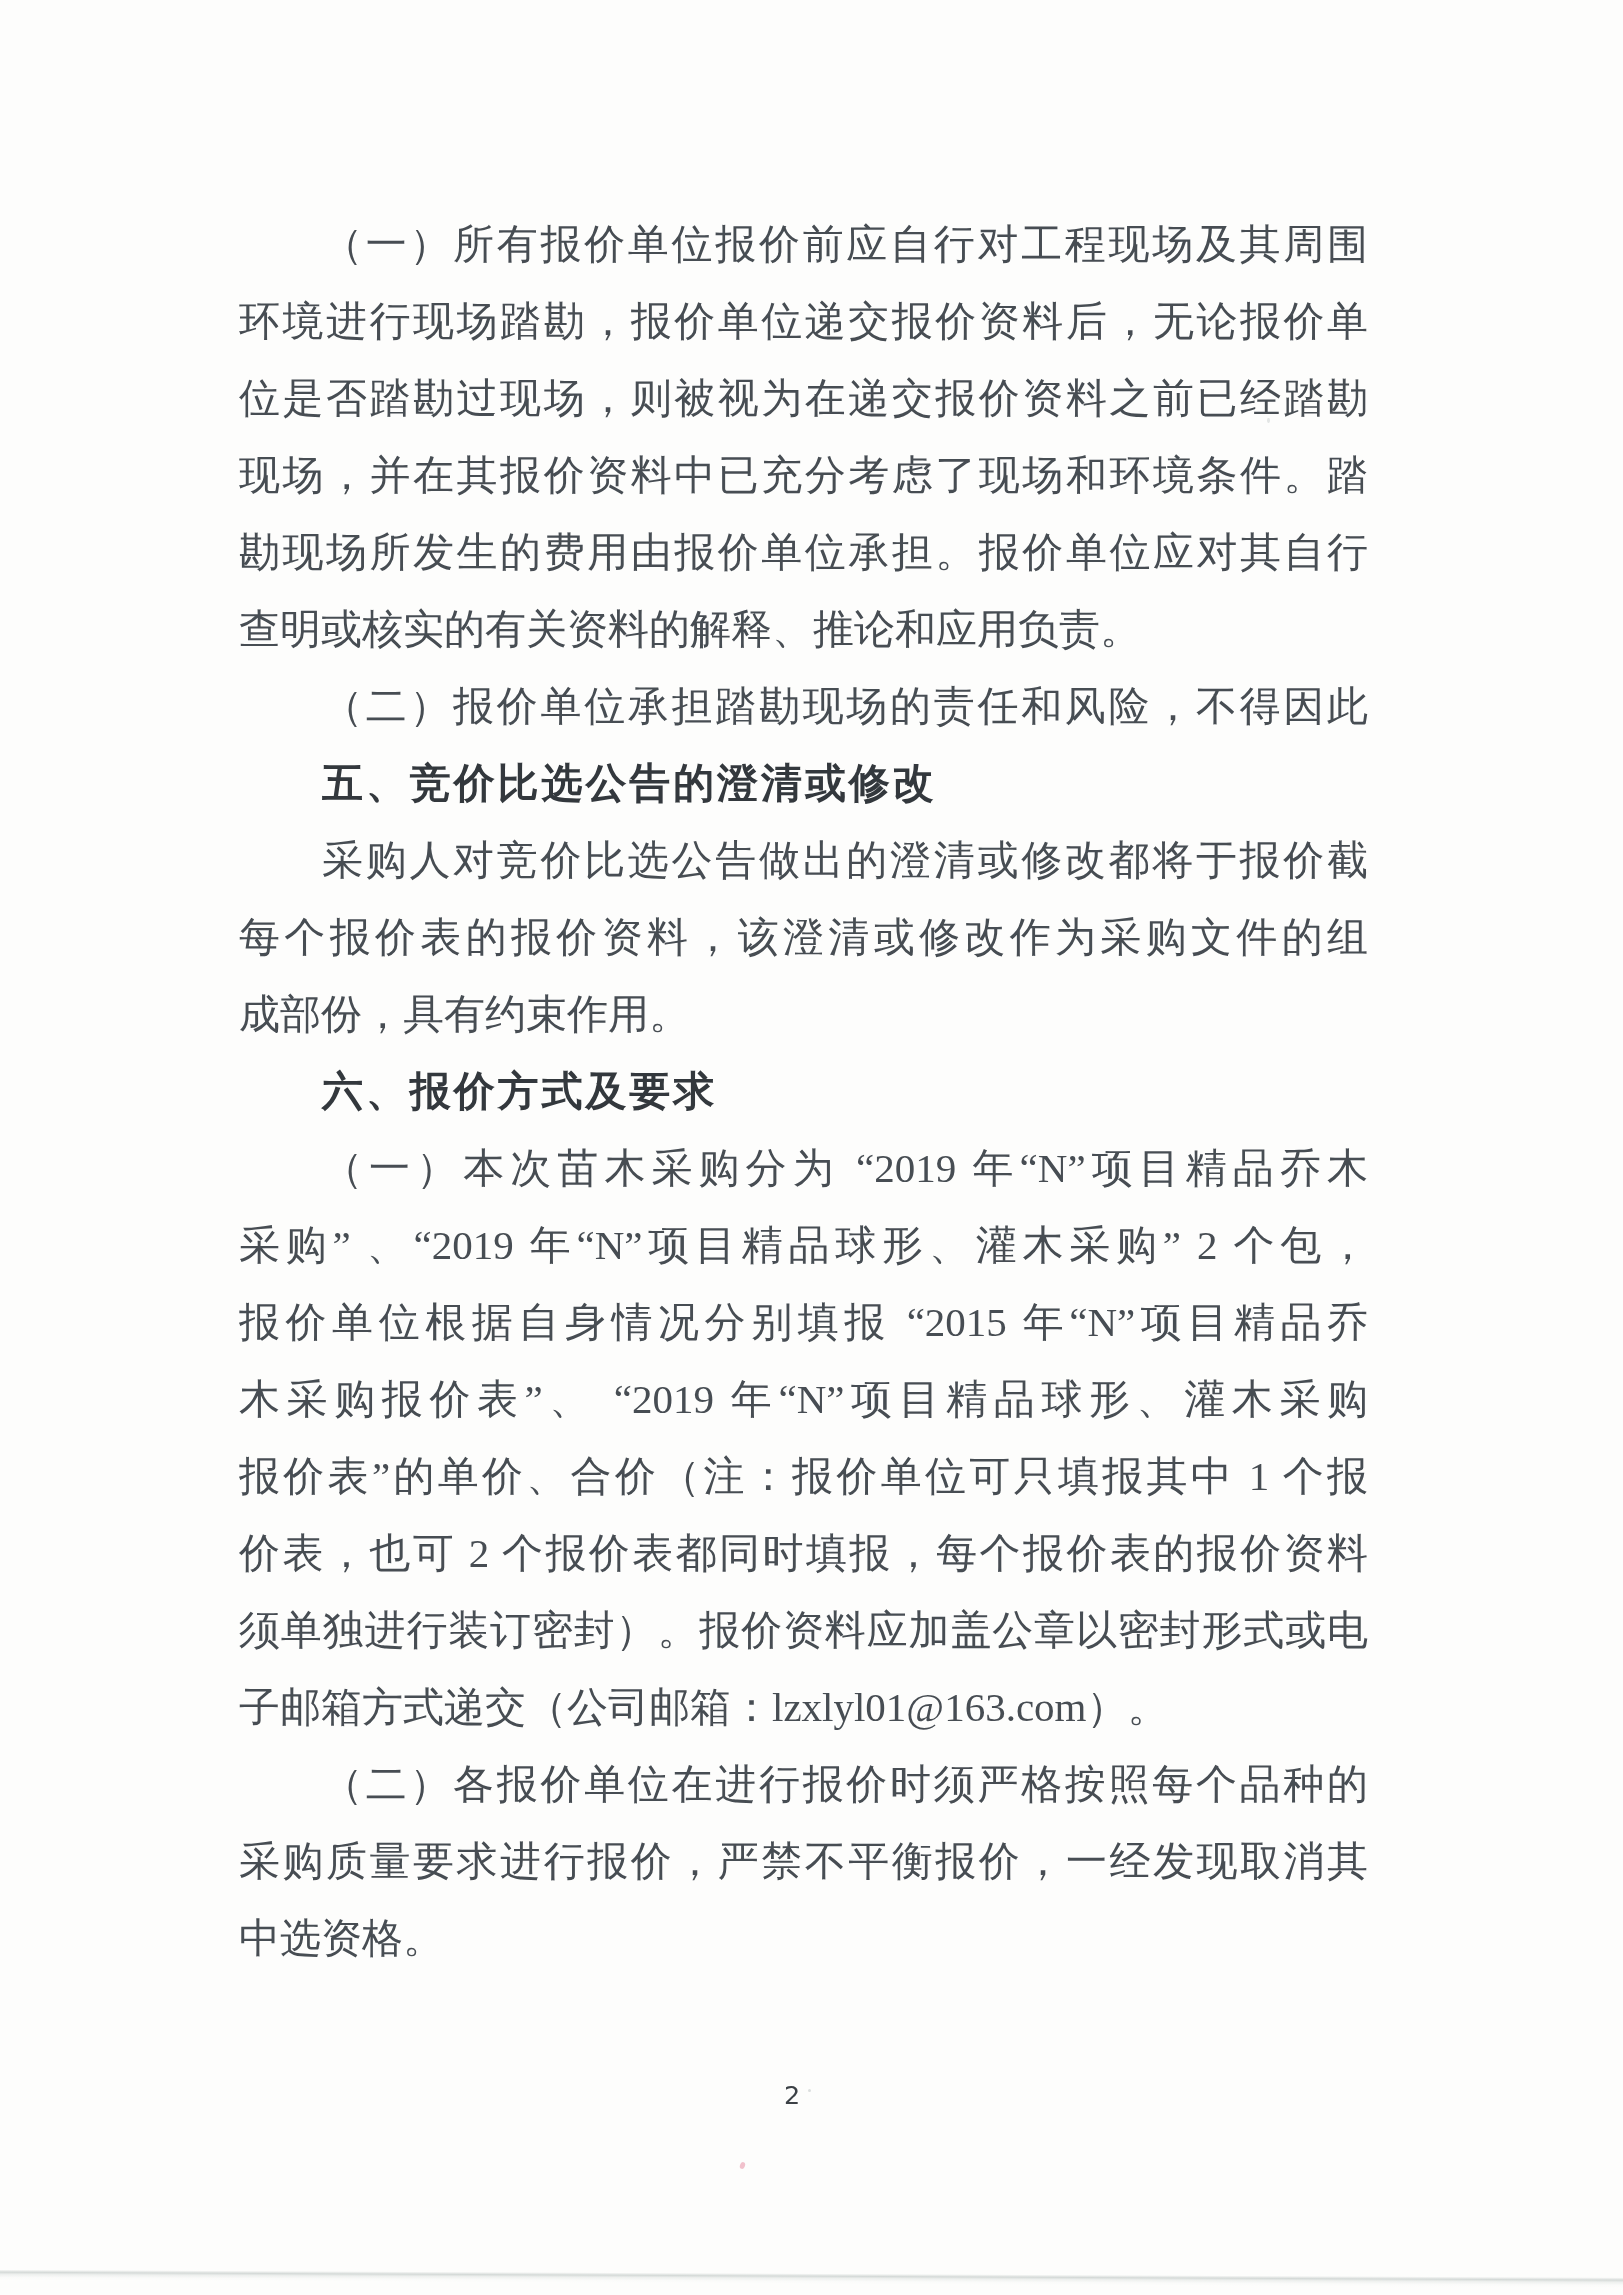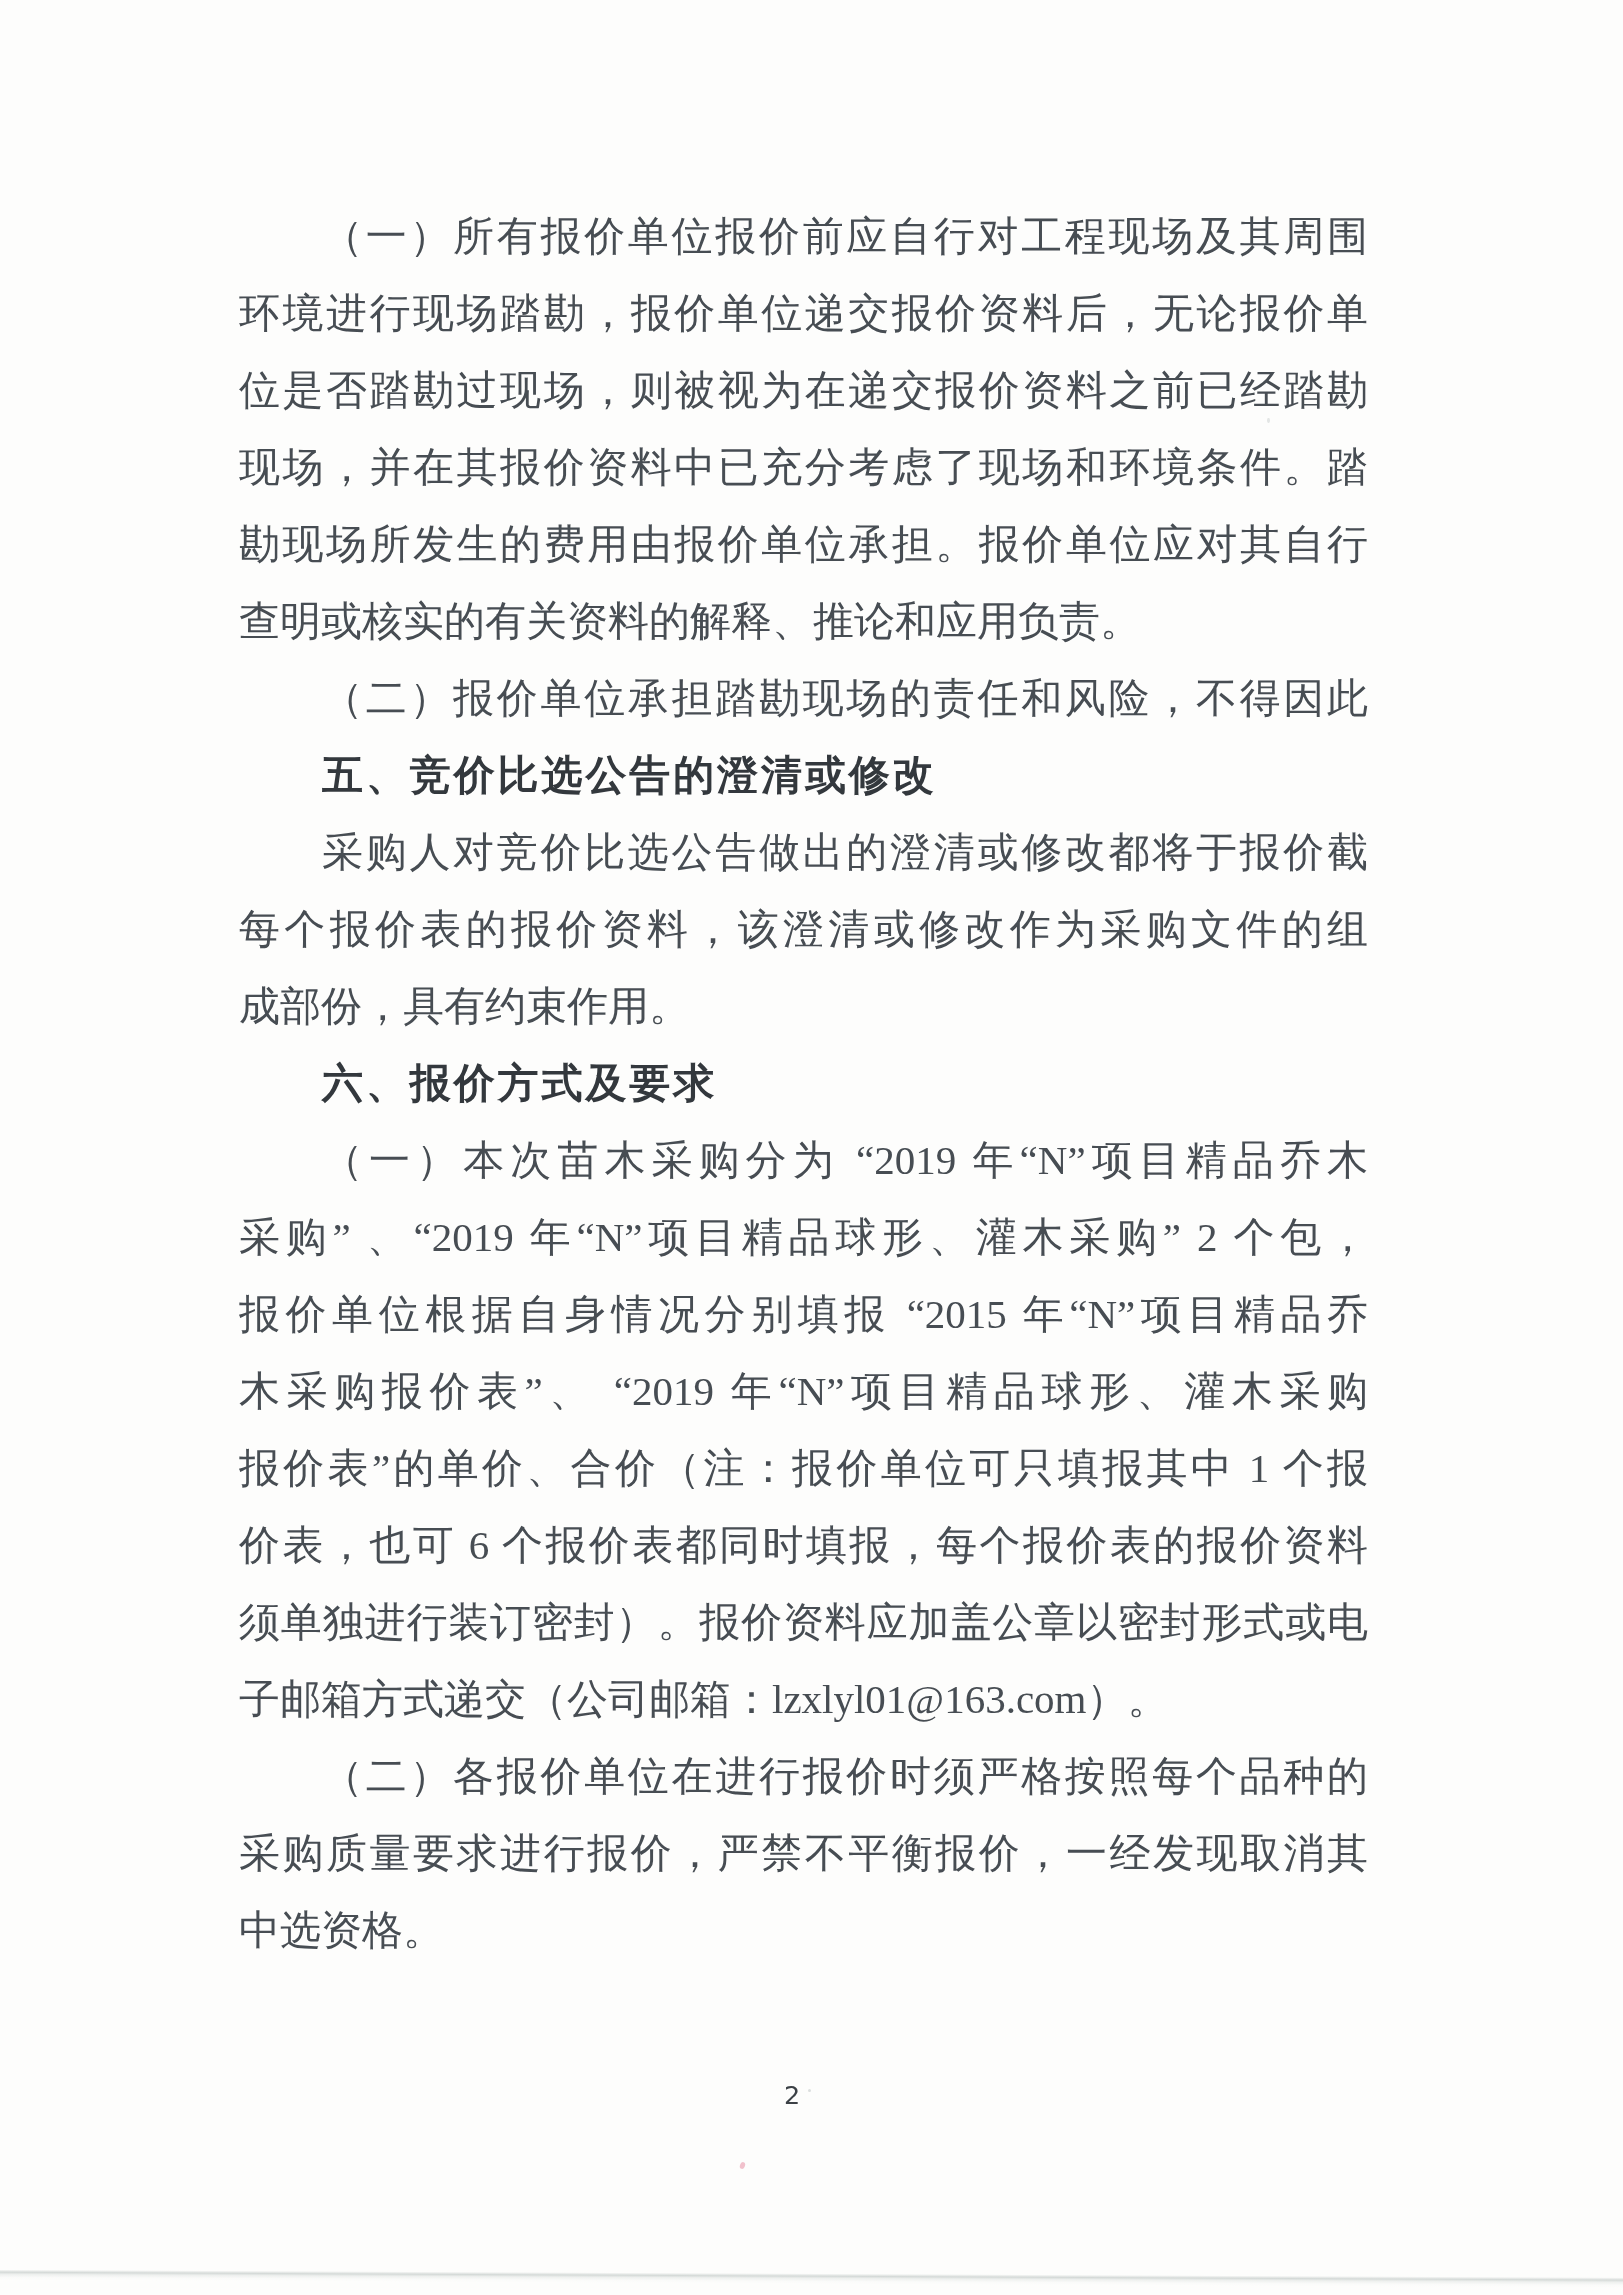--- a/index.html
+++ b/index.html
@@ -14,21 +14,21 @@
   .page {
     position: absolute;
     left: 0; top: 0;
     width: 1624px;
     height: 2295px;
     background: #fdfdfc;
   }
   .doc-body {
     position: absolute;
     left: 239px;
-    top: 198px;
+    top: 206px;
     width: 1129px;
   }
   .line {
     height: 77px;
     line-height: 77px;
     font-size: 41px;
     font-family: "Liberation Serif", "DejaVu Serif", serif;
     color: #474d53;
     white-space: normal;
     overflow: visible;
@@ -126,21 +126,21 @@
       <div class="line plain indent heading">五、竞价比选公告的澄清或修改</div>
       <div class="line just indent">采购人对竞价比选公告做出的澄清或修改都将于报价截</div>
       <div class="line just">每个报价表的报价资料，该澄清或修改作为采购文件的组</div>
       <div class="line plain">成部份，具有约束作用。</div>
       <div class="line plain indent heading">六、报价方式及要求</div>
       <div class="line just indent">（一）本次苗木采购分为 “2019 年“N”项目精品乔木</div>
       <div class="line just">采购” 、“2019 年“N”项目精品球形、灌木采购” 2 个包，</div>
       <div class="line just">报价单位根据自身情况分别填报 “2015 年“N”项目精品乔</div>
       <div class="line just">木采购报价表”、 “2019 年“N”项目精品球形、灌木采购</div>
       <div class="line just">报价表”的单价、合价（注：报价单位可只填报其中 1 个报</div>
-      <div class="line just">价表，也可 6 个报价表都同时填报，每个报价表的报价资料</div>
+      <div class="line just">价表，也可 2 个报价表都同时填报，每个报价表的报价资料</div>
       <div class="line just">须单独进行装订密封）。报价资料应加盖公章以密封形式或电</div>
       <div class="line plain">子邮箱方式递交（公司邮箱：lzxlyl01@163.com）。</div>
       <div class="line just indent">（二）各报价单位在进行报价时须严格按照每个品种的</div>
       <div class="line just">采购质量要求进行报价，严禁不平衡报价，一经发现取消其</div>
       <div class="line plain">中选资格。</div>
     </div>
 
   <div class="page-number">2</div>
 
   <div class="scan-edge"></div>

